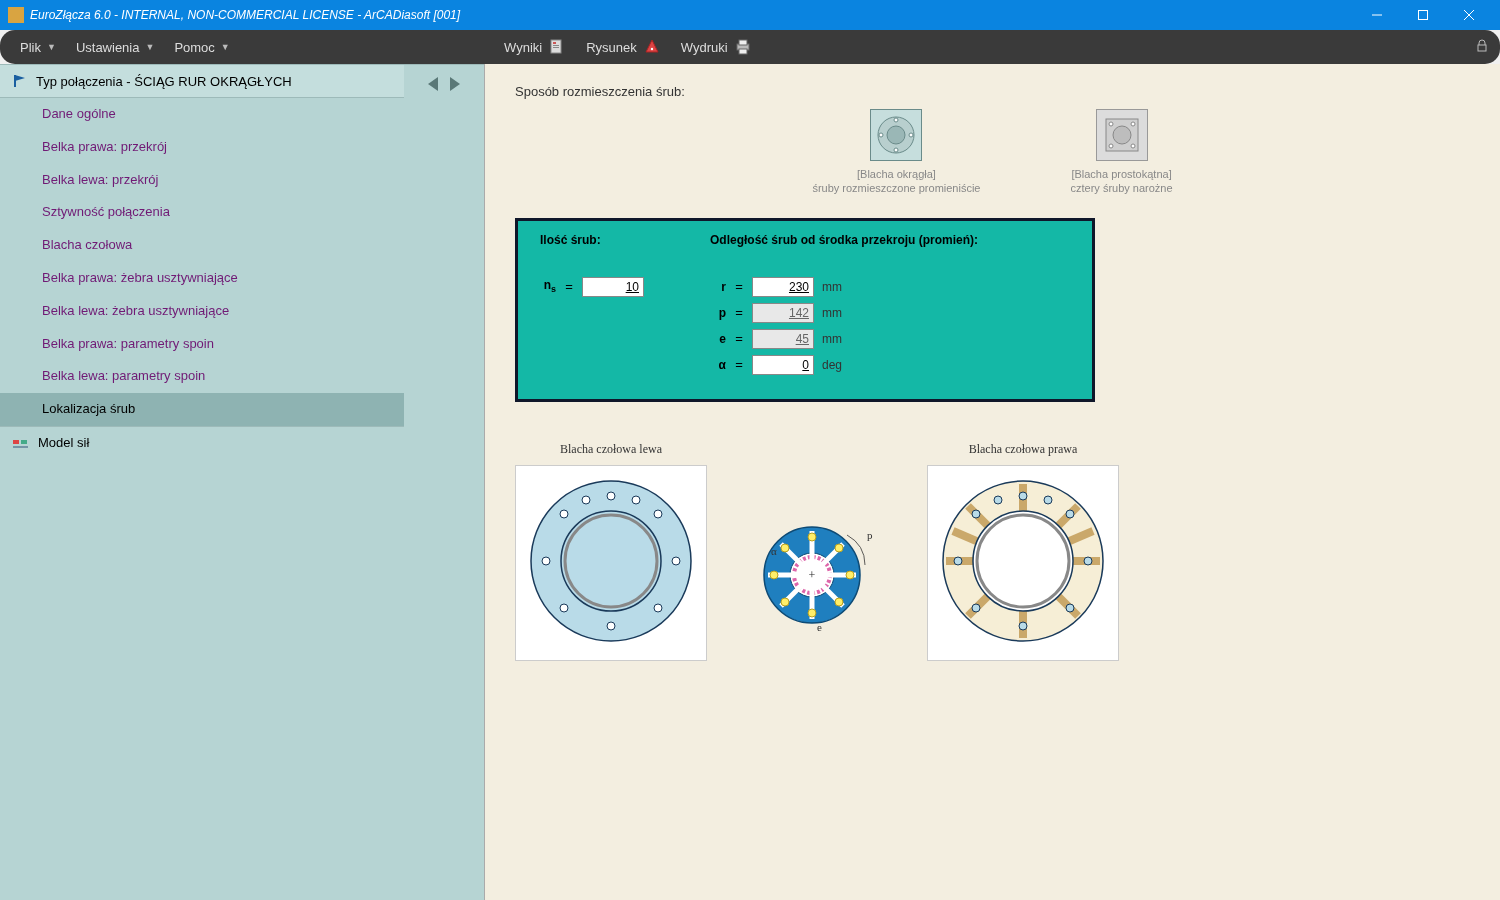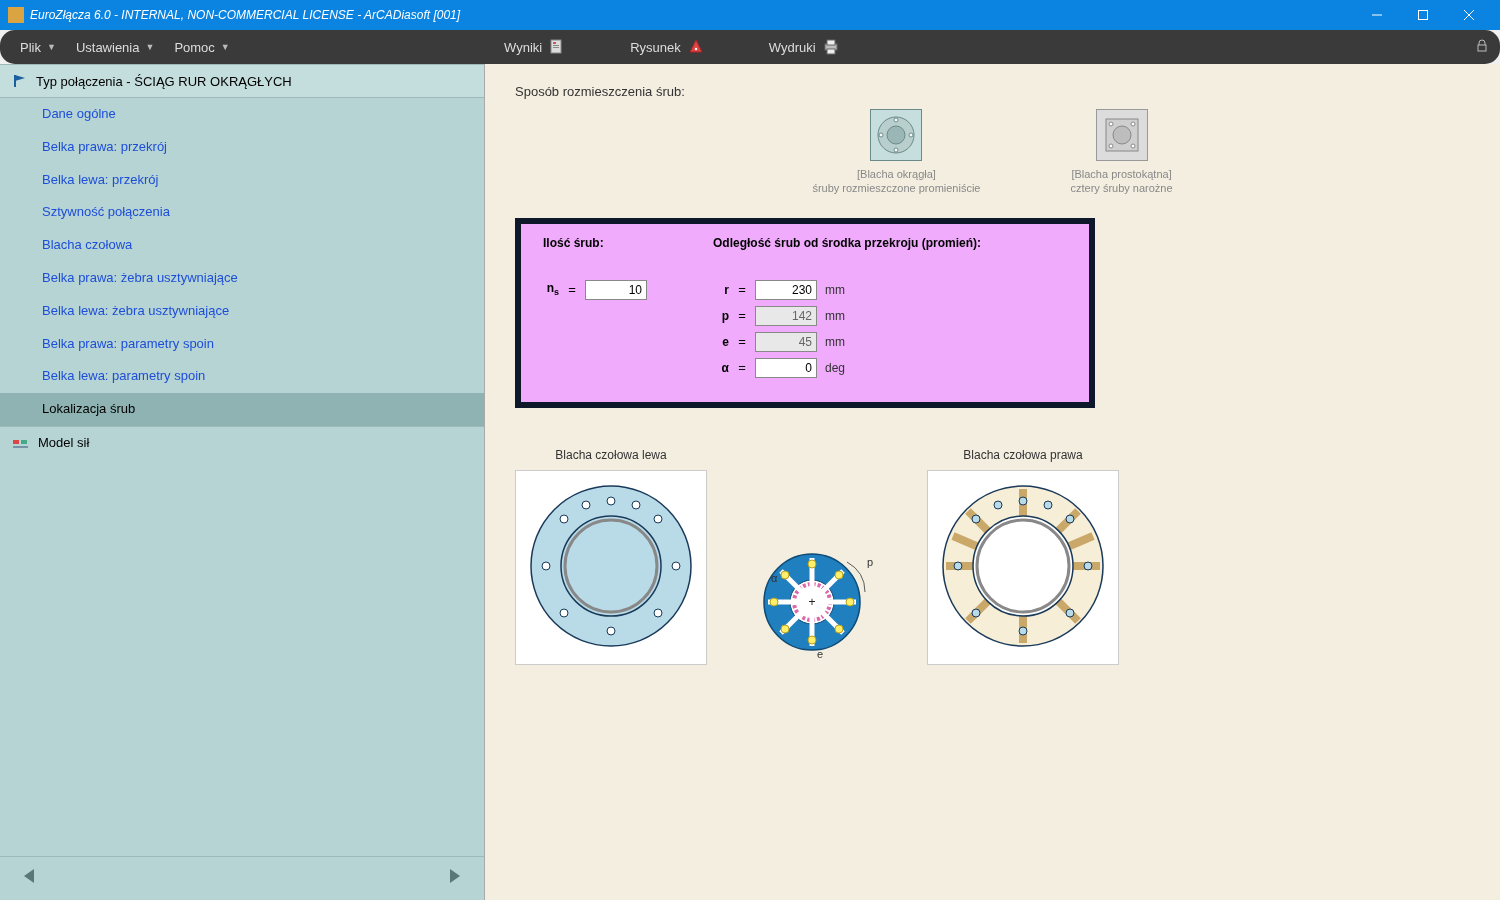--- a/index.html
+++ b/index.html
@@ -6,63 +6,63 @@
 body { font-family: "Segoe UI", Arial, sans-serif; font-size: 13px; background: #f0f0f0; overflow: hidden; width: 1500px; height: 900px; }
 
 .titlebar { background: #0a84e0; color: #fff; height: 30px; display: flex; align-items: center; padding: 0 8px; }
 .titlebar-icon { width: 16px; height: 16px; background: #d9a441; margin-right: 6px; display:inline-block; }
 .titlebar-text { flex: 1; font-size: 12px; font-style: italic; }
 .win-controls { display: flex; gap: 0; }
 .win-btn { width: 46px; height: 30px; display: flex; align-items: center; justify-content: center; color: #fff; }
 
 .menubar { background: #3a3a3a; color: #ddd; height: 34px; display: flex; align-items: center; border-radius: 15px; }
 .menubar-left { display: flex; align-items: center; padding-left: 10px; flex: 0 0 484px; }
-.menubar-right { display: flex; align-items: center; padding-left: 10px; flex: 1; gap: 44px; }
+.menubar-right { display: flex; align-items: center; padding-left: 10px; flex: 1; }
 .menu-item { padding: 0 10px; display: flex; align-items: center; gap: 6px; cursor: pointer; }
 .menu-item .caret { font-size: 9px; color:#bbb; }
 .menu-sep-icon { width:18px; height:18px; display:inline-block; }
 .lock-icon { margin-left:auto; margin-right:10px; color:#bbb; }
 
 .workspace { display: flex; height: calc(900px - 30px - 34px); }
-.sidebar { width: 484px; background: #b6d4d3; display: flex; flex-direction: column; }
+.sidebar { width: 484px; background: #b6d4d3; display: flex; flex-direction: row; }
 .sidebar-list { flex: 1; overflow: auto; }
 .side-header { background: #c4dedd; padding: 8px 12px; display:flex; align-items:center; gap:8px; border-top:1px solid #9dbab9; border-bottom:1px solid #9dbab9; }
 .side-header .flag { width:16px; height:16px; }
-.side-item { padding: 6px 12px 6px 42px; color:#1d4ed8; cursor:pointer; line-height: 1.6; }
+.side-item { padding: 6px 12px 6px 42px; color:#701a75; cursor:pointer; line-height: 1.6; }
 .side-item.active { background:#8eb3b2; color:#000000; }
 .side-header2 { background:#b6d4d3; padding:8px 12px; display:flex; align-items:center; gap:8px; border-top:1px solid #9dbab9; }
 .side-header2 .mini { width:18px; height:14px; }
 .sidebar-footer { height: 44px; background:#b6d4d3; border-top:1px solid #9dbab9; display:flex; align-items:center; justify-content:space-between; padding: 0 20px; }
 .arrow-btn { color:#5a7877; font-size:22px; cursor:pointer; }
 
 .main { flex:1; background:#f3eee0; overflow:auto; padding: 20px 30px; border-left:1px solid #aaa; }
 .section-title { font-weight:normal; color:#333; margin-bottom:10px; }
 
 .option-row { display:flex; gap: 90px; justify-content:center; margin: 8px 0 22px; }
 .option { text-align:center; }
 .option-thumb { width:52px; height:52px; background:#dcdcdc; border:1px solid #999; display:flex; align-items:center; justify-content:center; margin:0 auto 6px; }
 .option-thumb.selected { background:#c6dedd; border:1px solid #6a8b8a; }
 .option-cap { font-size:11px; color:#888; line-height:1.3; }
 
-.params-box { border:6px solid #0f172a; background:#f0abfc; padding: 12px 22px 18px; max-width:580px; }
+.params-box { border:3px solid #0f172a; background:#14b8a6; padding: 12px 22px 18px; max-width:580px; }
 .params-heads { display:flex; }
 .ph-left { width:170px; font-weight:bold; font-size:12px; }
 .ph-right { font-weight:bold; font-size:12px; }
 .params-body { display:flex; margin-top:30px; }
 .pb-left { width:170px; }
 .pb-right { flex:1; }
 .param-row { display:flex; align-items:center; gap:8px; margin-bottom:6px; }
 .param-row label { width:16px; text-align:right; font-weight:bold; font-size:12px; }
 .param-row .sub { font-size:9px; vertical-align:sub; }
 .eq { width:10px; text-align:center; }
-.num-input { width:62px; height:20px; text-align:right; padding:1px 4px; font-size:12px; border:1px solid #888; background:#fff; }
+.num-input { width:62px; height:20px; text-align:right; padding:1px 4px; font-size:12px; border:1px solid #888; background:#fff;text-decoration:underline; }
 .num-input.readonly { background:#e8e8e8; color:#666; }
 .unit { font-size:12px; color:#333; width:30px; }
 
-.diagrams { display:flex; gap: 40px; margin-top: 40px; align-items:flex-end; }
+.diagrams { display:flex; gap: 40px; margin-top: 40px; align-items:center;font-family:Liberation Serif, serif; }
 .diagram { text-align:center; }
 .diagram-title { font-size:12px; margin-bottom:8px; color:#333; }
 .diagram-box { background:#fff; border:1px solid #ccc; padding:10px; }
 </style>
 </head>
 <body>
 
 <div class="titlebar">
   <span class="titlebar-icon"></span>
   <span class="titlebar-text">EuroZłącza 6.0 - INTERNAL, NON-COMMERCIAL LICENSE - ArCADiasoft [001]</span>

